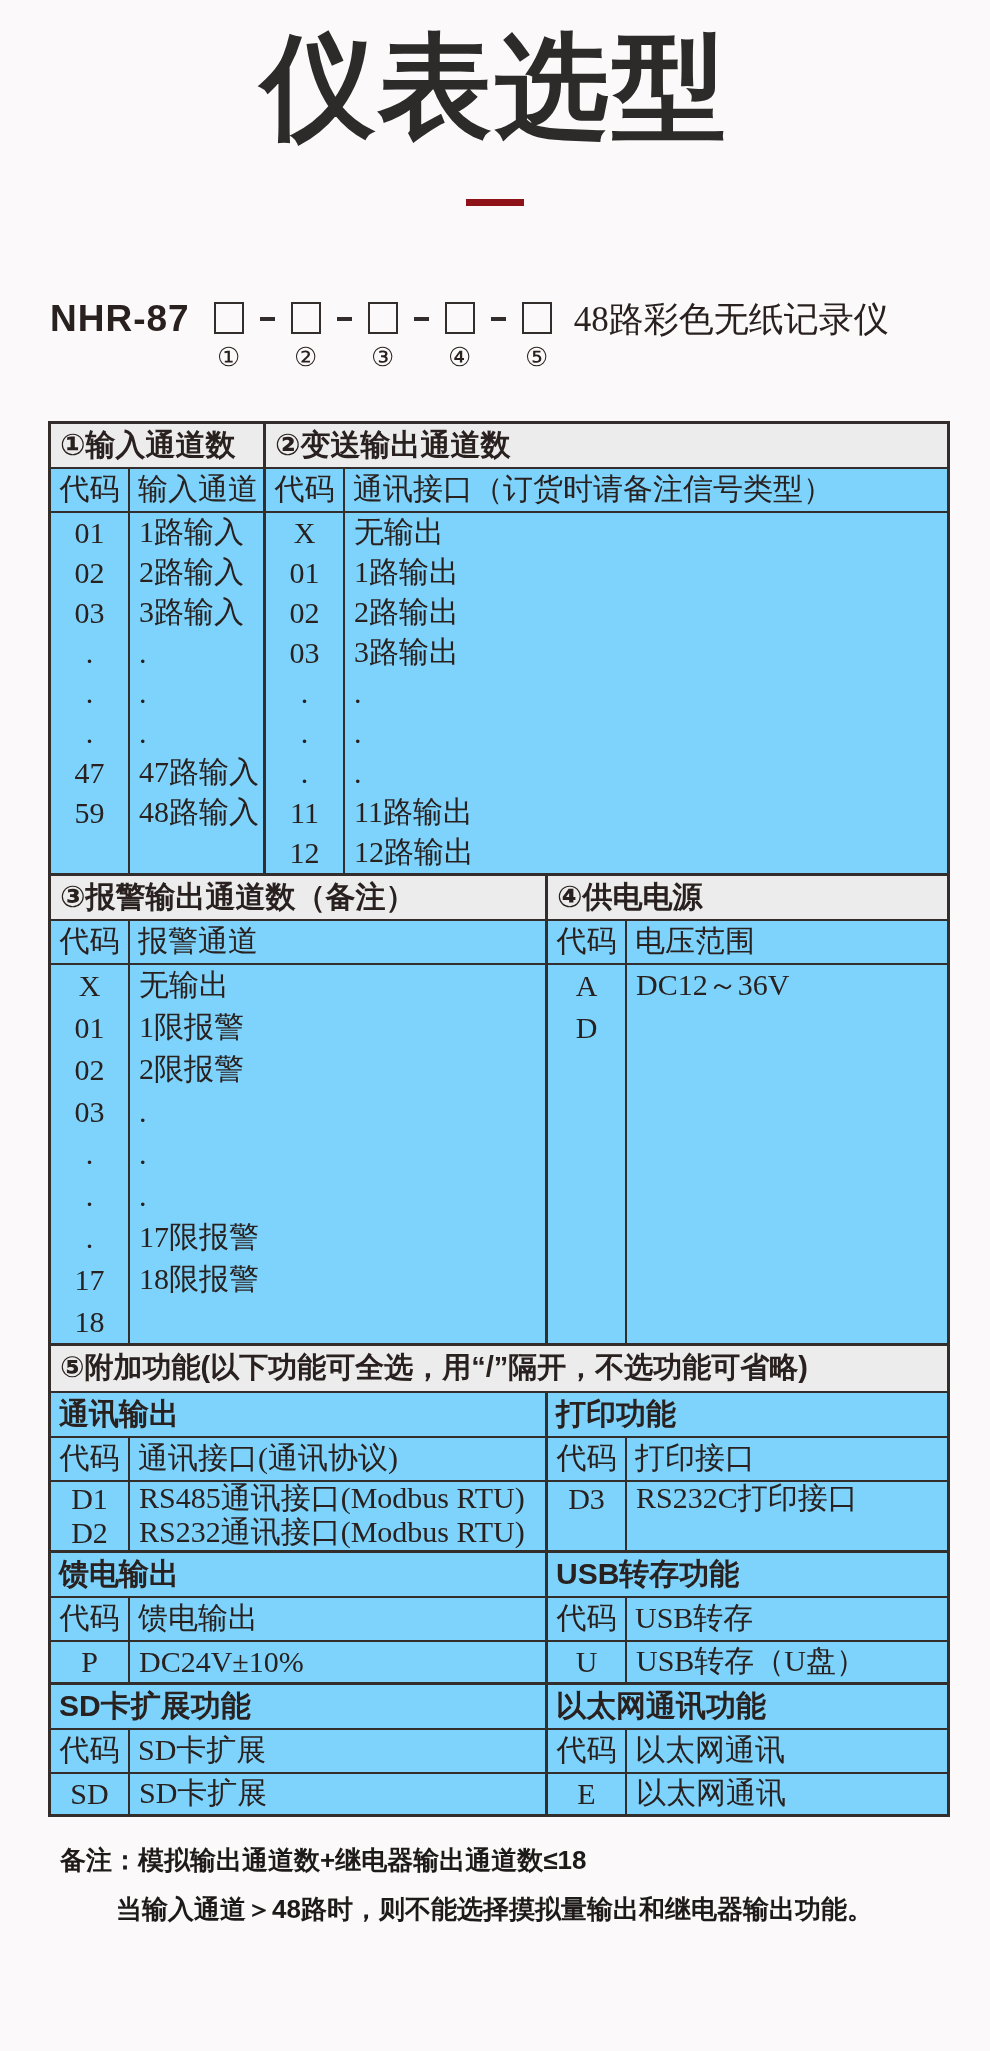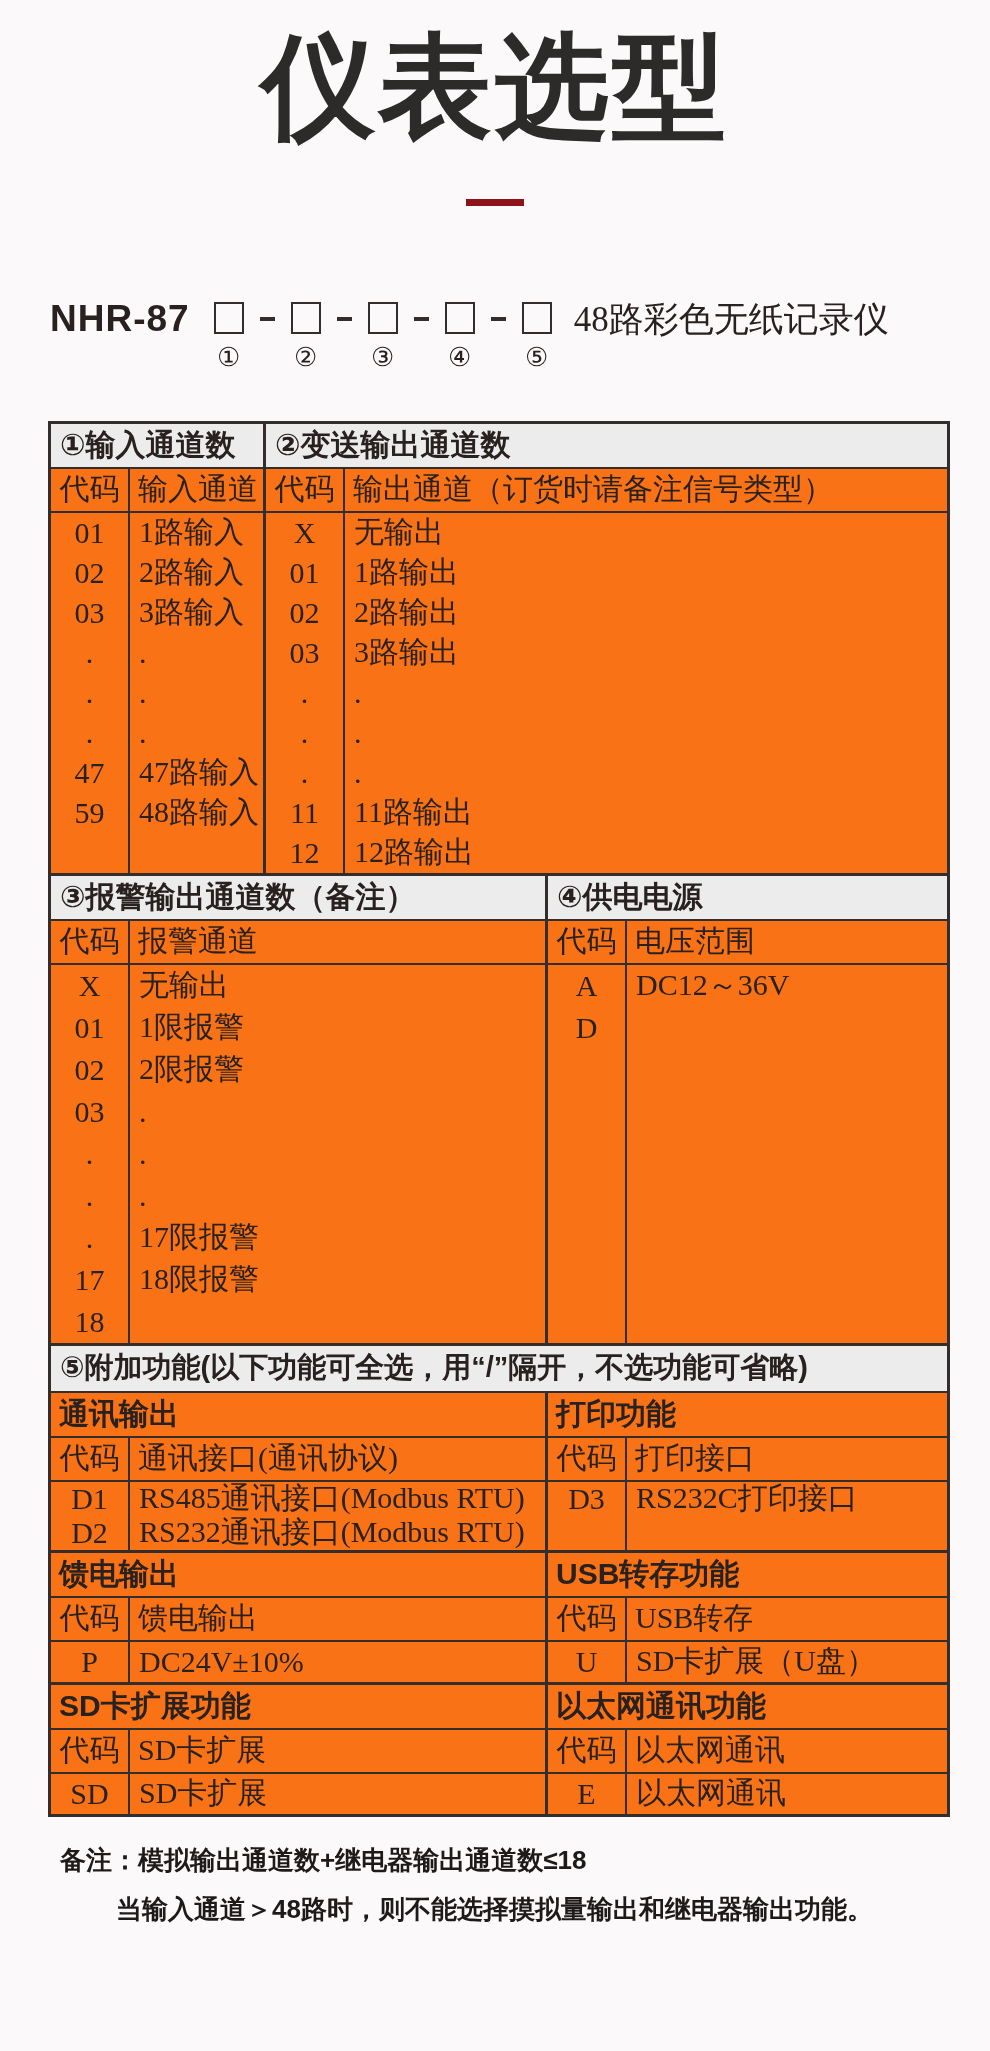--- a/index.html
+++ b/index.html
@@ -19,21 +19,21 @@
   .prefix{
     font-family:"Liberation Sans","DejaVu Sans",sans-serif;font-weight:bold;
     font-size:37px;line-height:34px;margin-right:16px;letter-spacing:1px;
   }
   .unit{display:flex;flex-direction:column;align-items:center;margin:0 8px;}
   .mbox{width:26px;height:28px;border:2px solid #332d2b;background:transparent;}
   .pos{margin-top:11px;font-size:26px;line-height:26px;}
   .mdash{width:15px;height:4px;background:#332d2b;margin:15px 8px 0;}
   .suffix{margin-left:14px;font-size:35px;line-height:36px;}
   
-  .big{margin:50px 0 0 48px;width:902px;border:3px solid #332d2b;box-sizing:border-box;background:#f97316;}
+  .big{margin:50px 0 0 48px;width:902px;border:3px solid #332d2b;box-sizing:border-box;background:#7dd3fc;}
   .split{display:flex;}
   .sec{display:flex;flex-direction:column;box-sizing:border-box;}
   .aL{width:215px;border-right:3px solid #332d2b;}
   .aR{flex:1;}
   .bL{width:497px;border-right:3px solid #332d2b;}
   .bR{flex:1;}
   .band{
     height:45px;background:#edecec;border-bottom:2px solid #332d2b;
     display:flex;align-items:center;padding-left:9px;box-sizing:border-box;
     font-family:"Liberation Sans","DejaVu Sans",sans-serif;font-weight:bold;font-size:30px;
@@ -138,21 +138,21 @@
             <div class="dc h40">.</div>
             <div class="dc h40">47路输入</div>
             <div class="dc h40">48路输入</div>
           </div>
         </div>
       </div>
       <div class="sec aR">
         <div class="band">②变送输出通道数</div>
         <div class="sub">
           <div class="codehead">代码</div>
-          <div class="deschead">输出通道（订货时请备注信号类型）</div>
+          <div class="deschead">通讯接口（订货时请备注信号类型）</div>
         </div>
         <div class="tbody bodyA">
           <div class="codecol">
             <div class="cc h40">X</div>
             <div class="cc h40">01</div>
             <div class="cc h40">02</div>
             <div class="cc h40">03</div>
             <div class="cc h40">.</div>
             <div class="cc h40">.</div>
             <div class="cc h40">.</div>
@@ -281,21 +281,21 @@
           <div class="bandw">USB转存功能</div>
           <div class="sub">
             <div class="codehead">代码</div>
             <div class="deschead">USB转存</div>
           </div>
           <div class="tbody body2">
             <div class="codecol">
               <div class="cc h40">U</div>
             </div>
             <div class="desccol">
-              <div class="dc h40">SD卡扩展（U盘）</div>
+              <div class="dc h40">USB转存（U盘）</div>
             </div>
           </div>
         </div>
       </div>
 
       <div class="split">
         <div class="sec bL">
           <div class="bandw">SD卡扩展功能</div>
           <div class="sub">
             <div class="codehead">代码</div>

